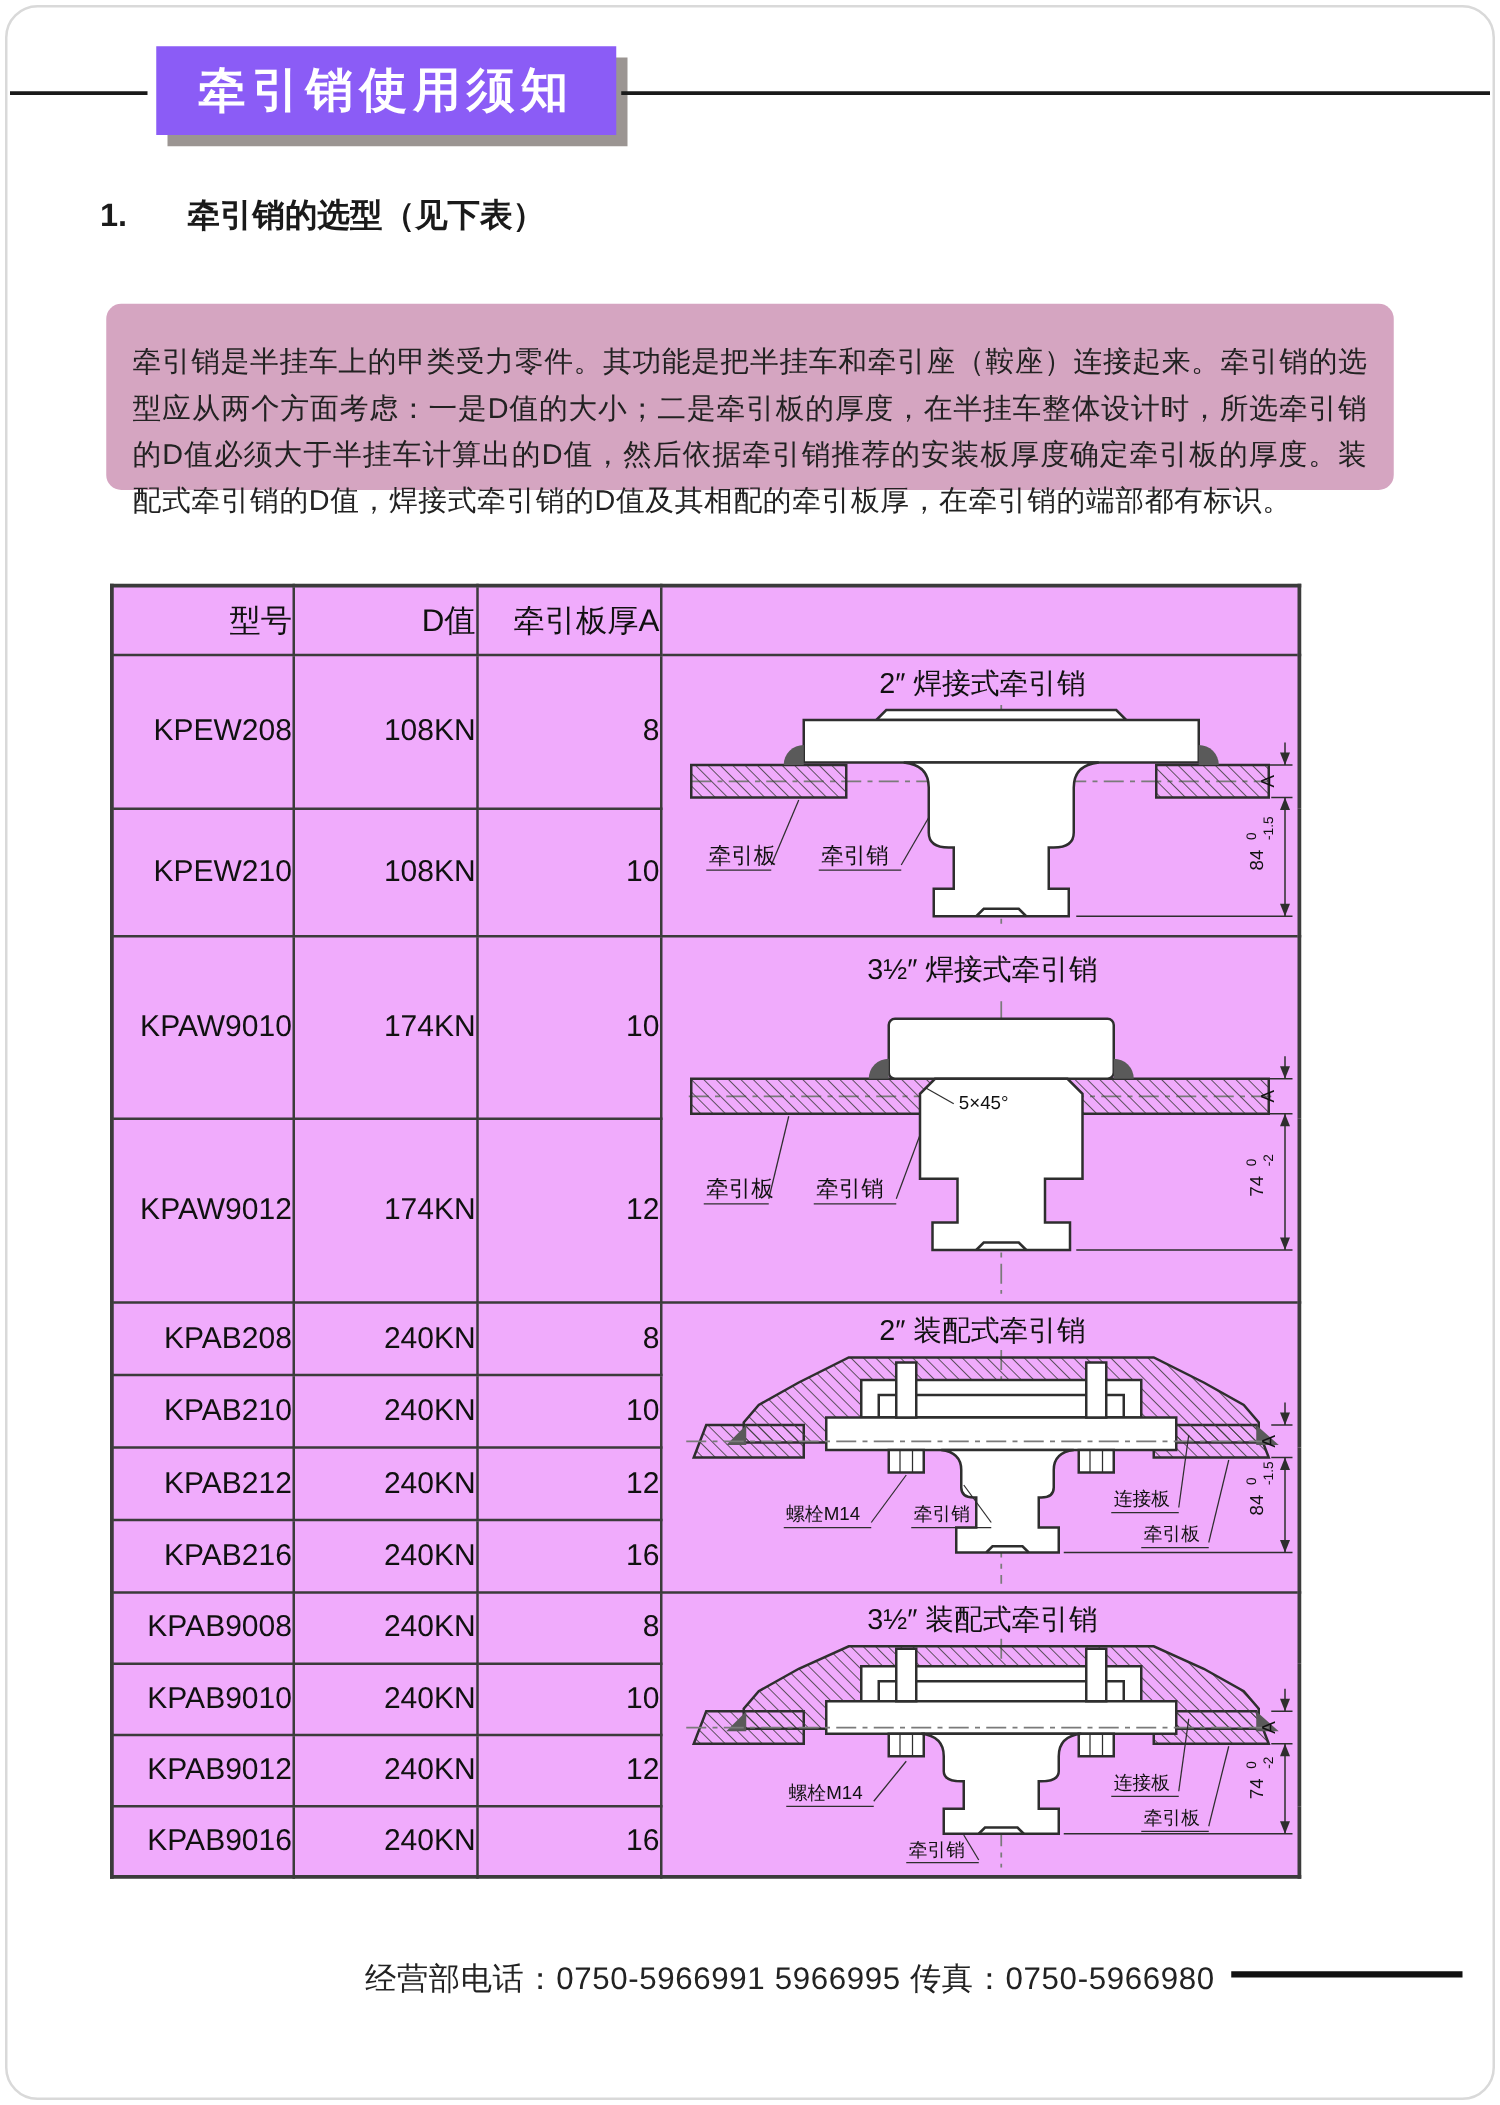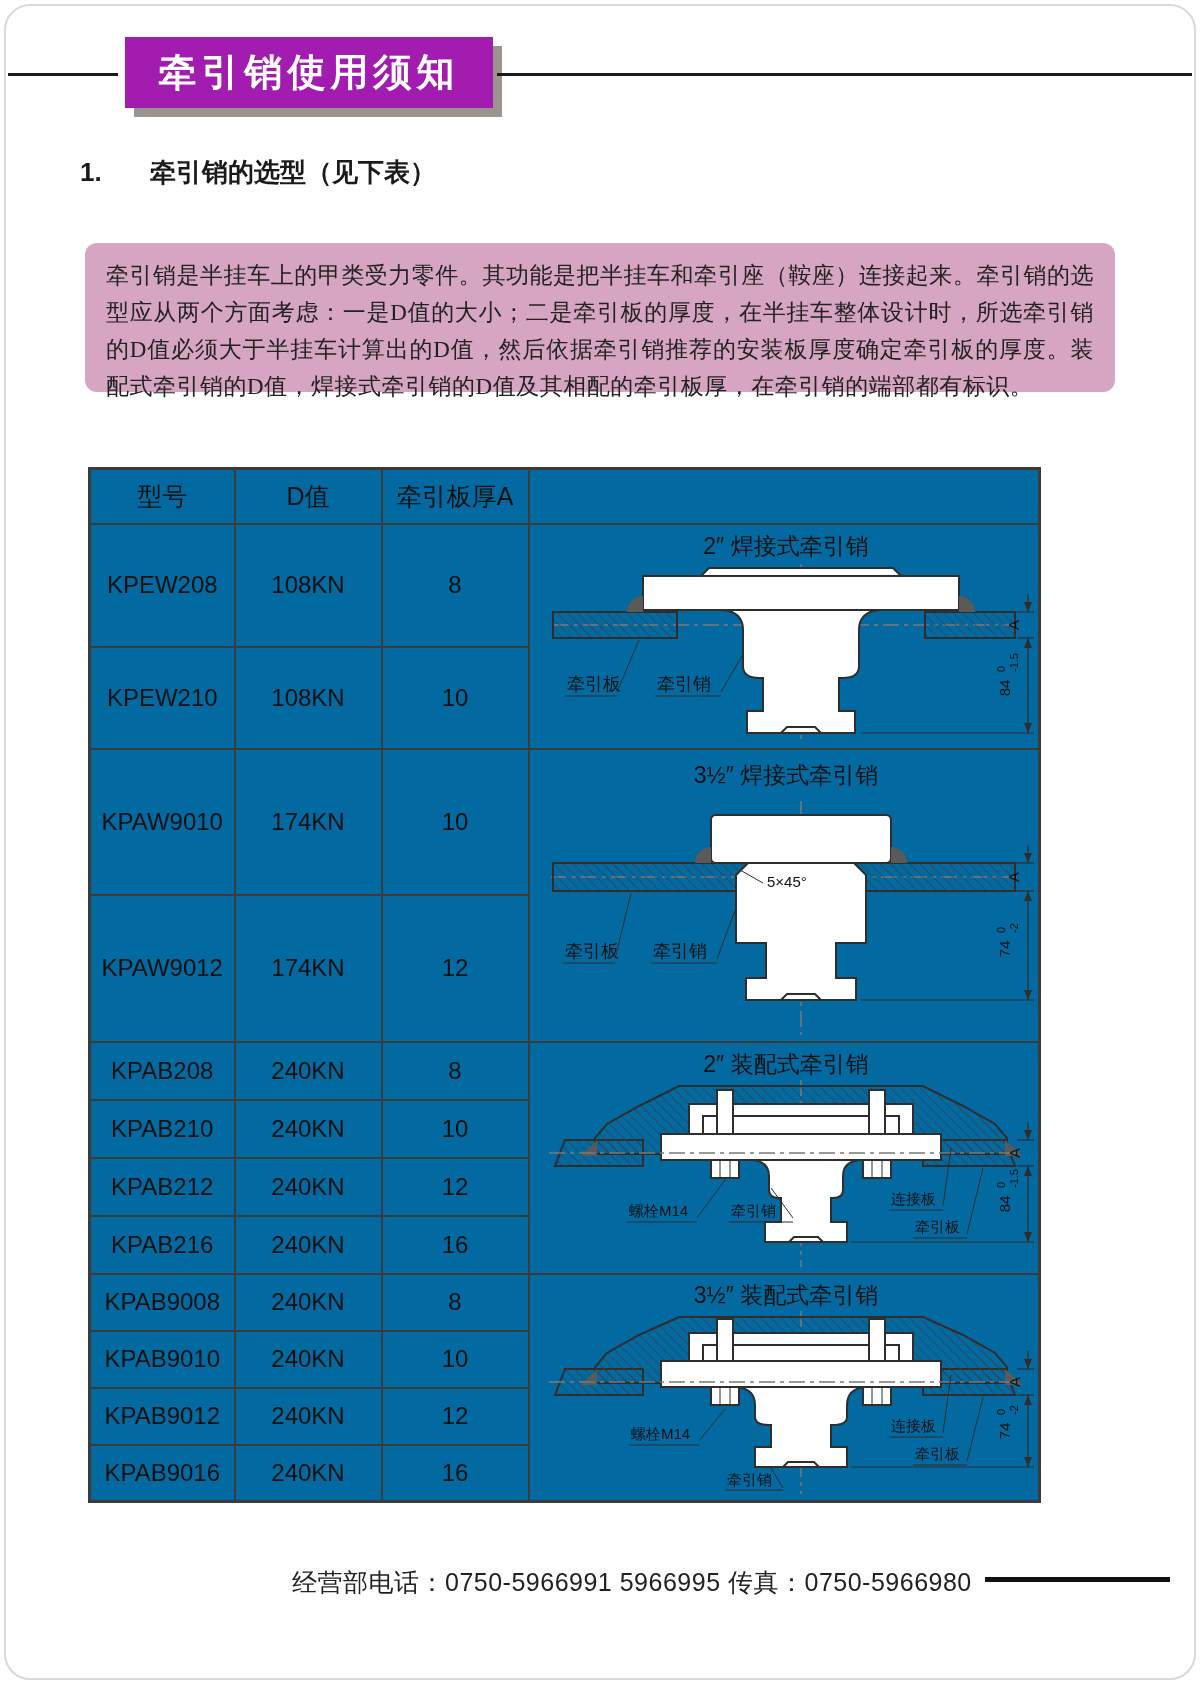--- a/index.html
+++ b/index.html
@@ -4,36 +4,36 @@
 <style>
   html,body{margin:0;padding:0;background:#f2f2f2;}
   .page{position:relative;width:1200px;height:1684px;background:#ffffff;overflow:hidden;
         font-family:"Liberation Sans","DejaVu Sans",sans-serif;color:#1a1a1a;}
   .page-frame{position:absolute;inset:4px;border:2px solid #d9d9d9;border-radius:26px;pointer-events:none;}
 
   
   .rule{position:absolute;height:3px;background:#1a1a1a;}
   .rule-left{top:73px;left:8px;width:110px;}
   .rule-right{top:73px;left:497px;width:695px;}
-  .title-box{position:absolute;left:125px;top:37px;width:368px;height:71px;background:#a21caf;
+  .title-box{position:absolute;left:125px;top:37px;width:368px;height:71px;background:#8b5cf6;
              box-shadow:9px 9px 0 rgba(72,62,56,0.55);display:flex;align-items:center;justify-content:center;}
   .title-box span{color:#ffffff;font-size:38px;font-weight:bold;letter-spacing:5px;}
 
   .section-heading{position:absolute;left:80px;top:155px;font-size:26px;font-weight:bold;}
   .section-heading .num{display:inline-block;width:70px;}
 
   .intro-box{position:absolute;left:85px;top:243px;width:1030px;height:149px;background:#D5A5C1;
-             border-radius:12px;box-sizing:border-box;padding:14px 21px;font-family:Liberation Serif, serif;}
+             border-radius:12px;box-sizing:border-box;padding:28px 21px;}
   .intro-box p{margin:0;font-size:23px;line-height:37px;letter-spacing:0.5px;text-align:justify;color:#222;}
 
   
   table.spec{position:absolute;left:88px;top:467px;border-collapse:collapse;table-layout:fixed;
              border:3px solid #3b3b3b;}
-  table.spec td,table.spec th{border:2px solid #3b3b3b;padding:0;text-align:center;vertical-align:middle;
-             font-size:24px;font-weight:normal;color:#111;background:#0369a1;}
+  table.spec td,table.spec th{border:2px solid #3b3b3b;padding:0;text-align:right;vertical-align:middle;
+             font-size:24px;font-weight:normal;color:#111;background:#f0abfc;}
   table.spec th{font-size:25px;}
   tr.hdr{height:55px;}
   tr.r123{height:123px;} tr.r102{height:102px;}
   tr.r146{height:146px;} tr.r147{height:147px;}
   tr.r58{height:58px;} tr.r57{height:57px;}
   td.shade{background:#C8C8C8;}
   td.diagram{background:#fff;vertical-align:top;padding:0;}
   td.diagram svg{display:block;margin:2px auto 0 auto;}
 
   

